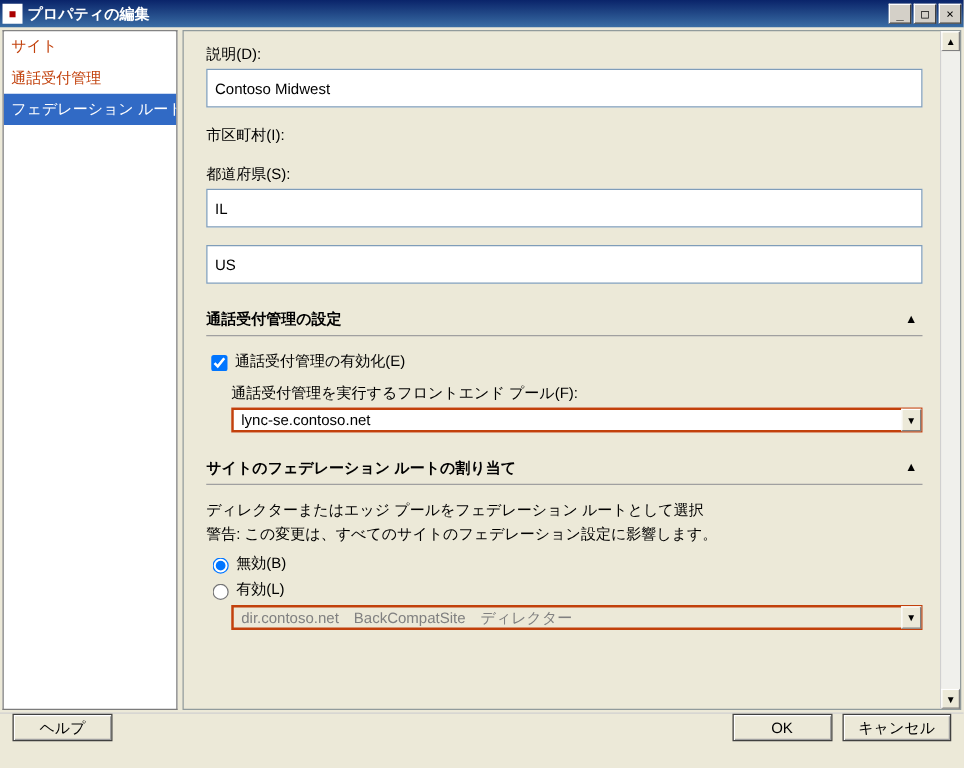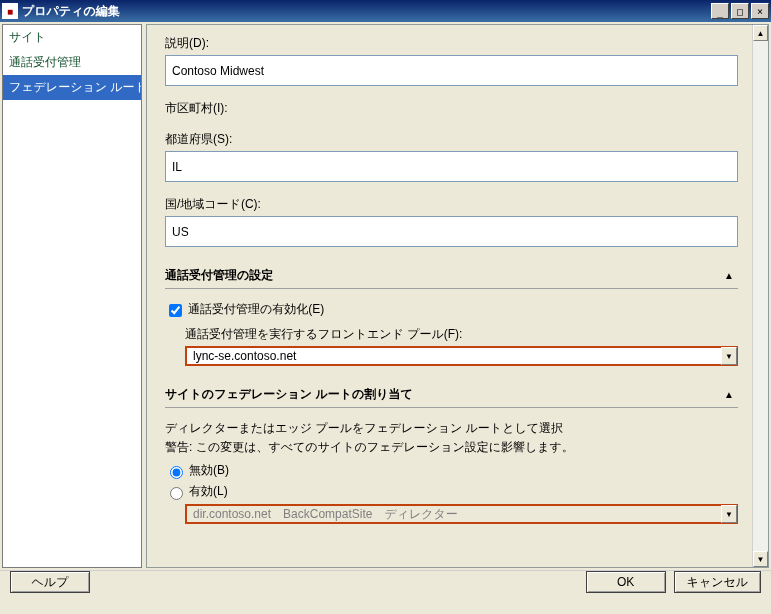--- a/index.html
+++ b/index.html
@@ -63,21 +63,21 @@
       width: 140px;
       background: #fff;
       border: 1px solid #7b7b7b;
       border-top-color: #848484;
       overflow: hidden;
       margin-right: 4px;
     }
     .sidebar-item {
       padding: 4px 6px;
       cursor: pointer;
-      color: #14532d;
+      color: #c2410c;
       white-space: nowrap;
     }
     .sidebar-item.selected {
       background: #316ac5;
       color: #fff;
     }
     .content-wrap {
       flex: 1;
       position: relative;
       background: #ece9d8;
@@ -244,21 +244,20 @@
         <input class="text-input" type="text" value="Contoso Midwest" style="">
       </div>
       <div class="field-group">
         <label class="field-label">市区町村(I):</label>
       </div>
       <div class="field-group">
         <label class="field-label">都道府県(S):</label>
         <input class="text-input" type="text" value="IL" style="">
       </div>
       <div class="field-group">
-        <label class="field-label">国/地域コード(C):</label>
         <input class="text-input" type="text" value="US" style="">
       </div>
 
       <div class="section-header">
         <span class="sh-label">通話受付管理の設定</span>
         <span class="sh-spacer"></span>
         <span class="sh-caret">▲</span>
       </div>
       <hr class="section-rule">
 

